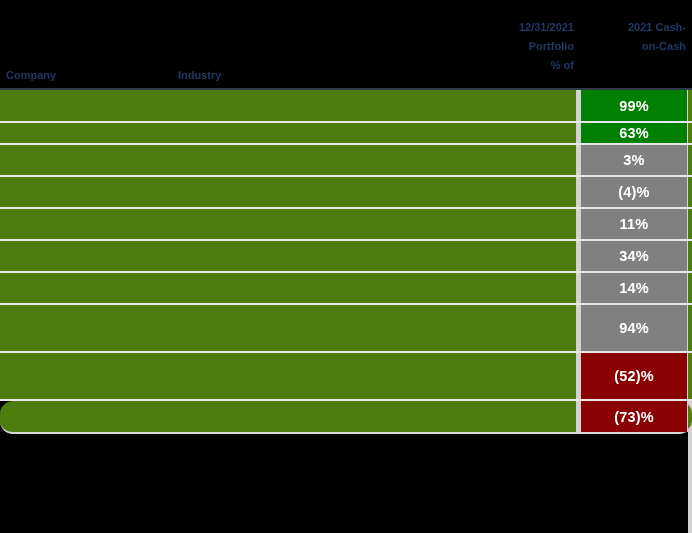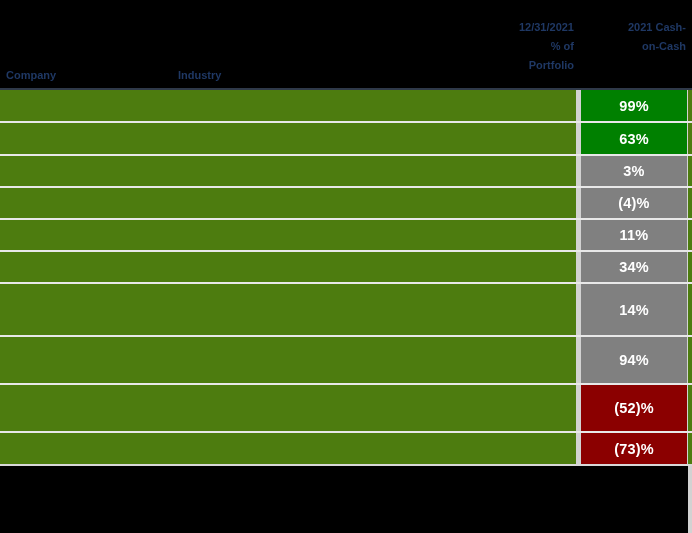--- a/index.html
+++ b/index.html
@@ -128,42 +128,42 @@
 <div id="app">
 
   <div class="table-header">
 
     <div class="hdr-cell hdr-company">Company</div>
 
     <div class="hdr-cell hdr-industry">Industry</div>
 
     <div class="hdr-cell hdr-portfolio">
       <div>12/31/2021</div>
+      <div>Portfolio</div>
       <div>% of</div>
-      <div>Portfolio</div>
     </div>
 
     <div class="hdr-cell hdr-gain">
       <div>2021 Cash-</div>
       <div>on-Cash</div>
     </div>
 
     <div class="hdr-rule"></div>
   </div>
 
   <div class="right-gutter"></div>
 
   <div class="table-body" id="table-body">
       <div class="row" style="height: 33px;">
         <div class="cell-company"></div>
         <div class="cell-industry"></div>
         <div class="cell-portfolio"></div>
         <div class="gain-cell gain-green">99%</div>
       </div>
-      <div class="row" style="height: 33px;">
+      <div class="row" style="height: 22px;">
         <div class="cell-company"></div>
         <div class="cell-industry"></div>
         <div class="cell-portfolio"></div>
         <div class="gain-cell gain-green">63%</div>
       </div>
       <div class="row" style="height: 32px;">
         <div class="cell-company"></div>
         <div class="cell-industry"></div>
         <div class="cell-portfolio"></div>
         <div class="gain-cell gain-gray">3%</div>
@@ -179,39 +179,39 @@
         <div class="cell-industry"></div>
         <div class="cell-portfolio"></div>
         <div class="gain-cell gain-gray">11%</div>
       </div>
       <div class="row" style="height: 32px;">
         <div class="cell-company"></div>
         <div class="cell-industry"></div>
         <div class="cell-portfolio"></div>
         <div class="gain-cell gain-gray">34%</div>
       </div>
-      <div class="row" style="height: 53px;">
+      <div class="row" style="height: 32px;">
         <div class="cell-company"></div>
         <div class="cell-industry"></div>
         <div class="cell-portfolio"></div>
         <div class="gain-cell gain-gray">14%</div>
       </div>
       <div class="row" style="height: 48px;">
         <div class="cell-company"></div>
         <div class="cell-industry"></div>
         <div class="cell-portfolio"></div>
         <div class="gain-cell gain-gray">94%</div>
       </div>
       <div class="row" style="height: 48px; padding-left: 12px;">
         <div class="cell-company"></div>
         <div class="cell-industry"></div>
         <div class="cell-portfolio"></div>
         <div class="gain-cell gain-red">(52)%</div>
       </div>
-      <div class="row" style="height: 33px;">
+      <div class="row" style="height: 33px; border-radius: 13px;">
         <div class="cell-company"></div>
         <div class="cell-industry"></div>
         <div class="cell-portfolio"></div>
         <div class="gain-cell gain-red">(73)%</div>
       </div>
     </div>
 
 </div>
 
 </body></html>

